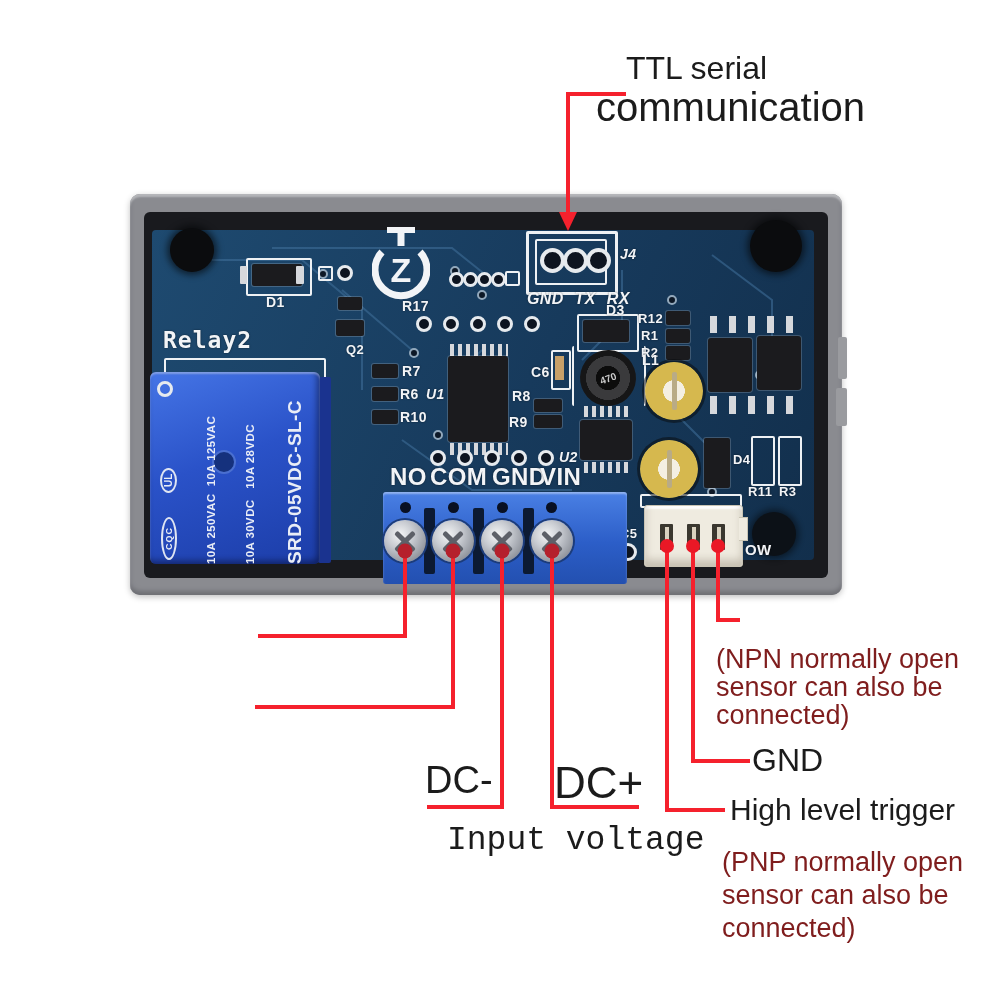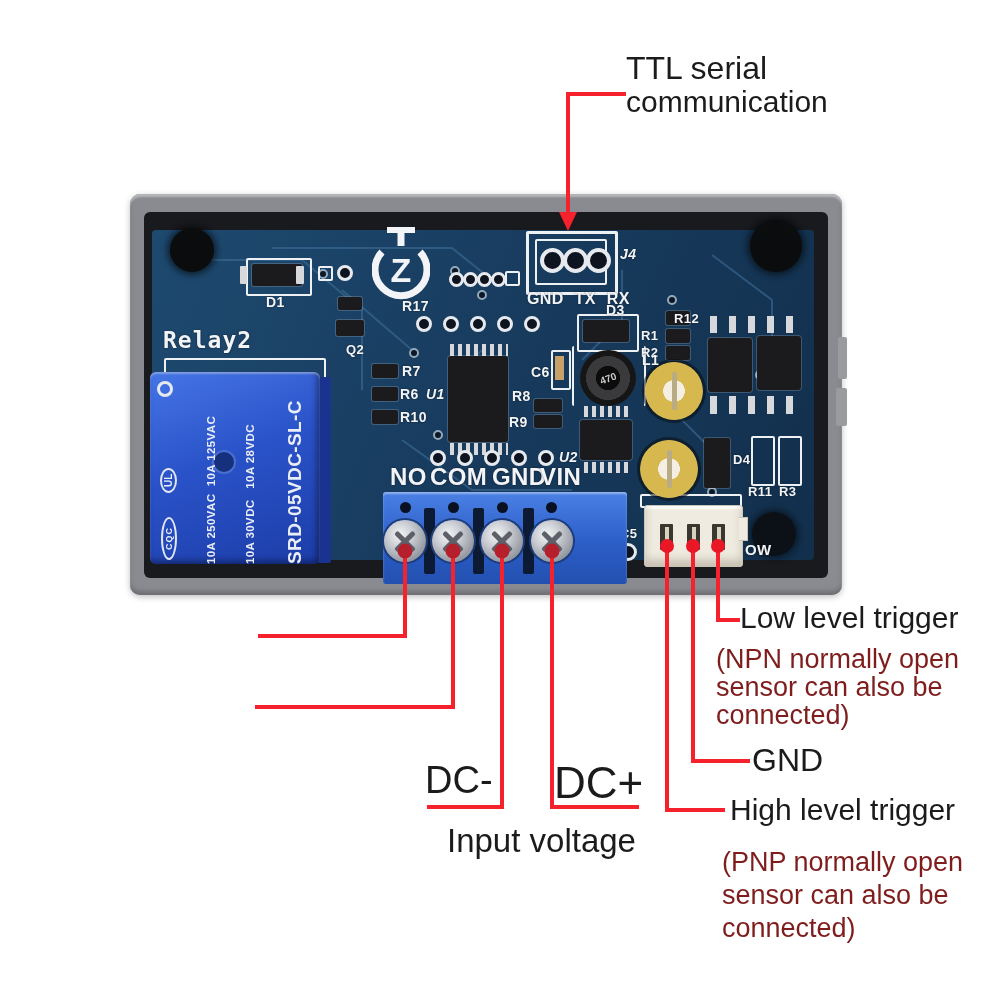--- a/index.html
+++ b/index.html
@@ -129,21 +129,21 @@
   <div class="ring" style="left:477px;top:272px;width:9px;height:9px;"></div>
   <div class="ring" style="left:491px;top:272px;width:9px;height:9px;"></div>
   <div class="outline" style="left:505px;top:271px;width:11px;height:11px;"></div>
 
   <div class="outline" style="left:526px;top:231px;width:86px;height:58px;border-width:3px;"></div>
   <div class="outline" style="left:535px;top:239px;width:68px;height:42px;"></div>
   <div class="ring" style="left:540px;top:248px;width:17px;height:17px;border-width:4px;"></div>
   <div class="ring" style="left:563px;top:248px;width:17px;height:17px;border-width:4px;"></div>
   <div class="ring" style="left:586px;top:248px;width:17px;height:17px;border-width:4px;"></div>
   <div class="lbl" style="left:620px;top:246px;font-style:italic;">J4</div>
-  <div class="lbl" style="left:527px;top:290px;font-size:16px;word-spacing:6px;">GND TX RX</div>
+  <div class="lbl" style="left:527px;top:290px;font-size:16px;word-spacing:6px;font-style:italic;">GND TX RX</div>
 
   <div class="lbl" style="left:163px;top:327px;font-family:'DejaVu Sans Mono',monospace;font-size:23px;letter-spacing:1px;">Relay2</div>
   <div class="outline" style="left:164px;top:358px;width:158px;height:188px;border-width:2.5px;"></div>
 
   <div class="relay-side"></div>
   <div class="relay"></div>
   <div class="ring" style="left:157px;top:381px;width:10px;height:10px;background:transparent;z-index:7;"></div>
   <div style="position:absolute;left:212px;top:450px;width:20px;height:20px;border-radius:50%;background:#15317d;border:2px solid #4a6fd0;z-index:7;"></div>
   <div class="relay-rot">
     <div class="row1">
@@ -171,21 +171,21 @@
   <div class="chip" style="left:534px;top:399px;width:28px;height:13px;"></div>
   <div class="lbl" style="left:509px;top:414px;">R9</div>
   <div class="chip" style="left:534px;top:415px;width:28px;height:13px;"></div>
   <div class="lbl" style="left:531px;top:364px;">C6</div>
   <div class="outline" style="left:551px;top:350px;width:16px;height:36px;"></div>
   <div style="position:absolute;left:555px;top:356px;width:9px;height:24px;background:#c8a068;z-index:6;"></div>
 
   <div class="lbl" style="left:606px;top:302px;">D3</div>
   <div class="outline" style="left:577px;top:314px;width:58px;height:34px;"></div>
   <div class="chip" style="left:583px;top:320px;width:46px;height:22px;"></div>
-  <div class="lbl" style="left:638px;top:311px;font-size:13px;padding-left:36px;">R12</div>
+  <div class="lbl" style="left:638px;top:311px;font-size:13px;">R12</div>
   <div class="chip" style="left:666px;top:311px;width:24px;height:14px;"></div>
   <div class="lbl" style="left:641px;top:328px;font-size:13px;">R1</div>
   <div class="chip" style="left:666px;top:329px;width:24px;height:14px;"></div>
   <div class="lbl" style="left:641px;top:345px;font-size:13px;">R2</div>
   <div class="chip" style="left:666px;top:346px;width:24px;height:14px;"></div>
 
   <div class="outline" style="left:572px;top:346px;width:70px;height:60px;border-left:2px solid #eef1f4;border-right:2px solid #eef1f4;border-top:none;border-bottom:none;background:transparent;"></div>
   <div class="torus">
       <span>470</span>
     </div>
@@ -271,29 +271,28 @@
       <circle cx="552" cy="551" r="7.5"></circle>
     </g>
     <g fill="#ea1826" stroke="none">
       <circle cx="667" cy="546" r="7"></circle>
       <circle cx="693" cy="546" r="7"></circle>
       <circle cx="718" cy="546" r="7"></circle>
     </g>
   </svg>
 
   <div class="ann" style="left:626px;top:52px;font-size:32px;">TTL serial</div>
-  <div class="ann" style="left:626px;top:86px;font-size:30px;">communication</div>
+  <div class="ann" style="left:596px;top:86px;font-size:40px;">communication</div>
 
 
   <div class="ann" style="left:425px;top:760px;font-size:38px;">DC-</div>
   <div class="ann" style="left:554px;top:760px;font-size:44px;">DC+</div>
 
-  <div class="ann" style="left:447px;top:824px;font-size:33px;">Input voltage</div>
-
-  <div class="ann" style="left:740px;top:602px;font-size:30px;">Low level trigger</div>
+  <div class="ann" style="left:447px;top:824px;font-size:33px;font-family:Liberation Mono, monospace;">Input voltage</div>
+
   <div class="ann red" style="left:716px;top:645px;font-size:27px;">(NPN normally open</div>
   <div class="ann red" style="left:716px;top:673px;font-size:27px;">sensor can also be</div>
   <div class="ann red" style="left:716px;top:701px;font-size:27px;">connected)</div>
 
   <div class="ann" style="left:752px;top:744px;font-size:32px;">GND</div>
 
   <div class="ann" style="left:730px;top:794px;font-size:30px;">High level trigger</div>
   <div class="ann red" style="left:722px;top:848px;font-size:27px;">(PNP normally open</div>
   <div class="ann red" style="left:722px;top:881px;font-size:27px;">sensor can also be</div>
   <div class="ann red" style="left:722px;top:914px;font-size:27px;">connected)</div>

